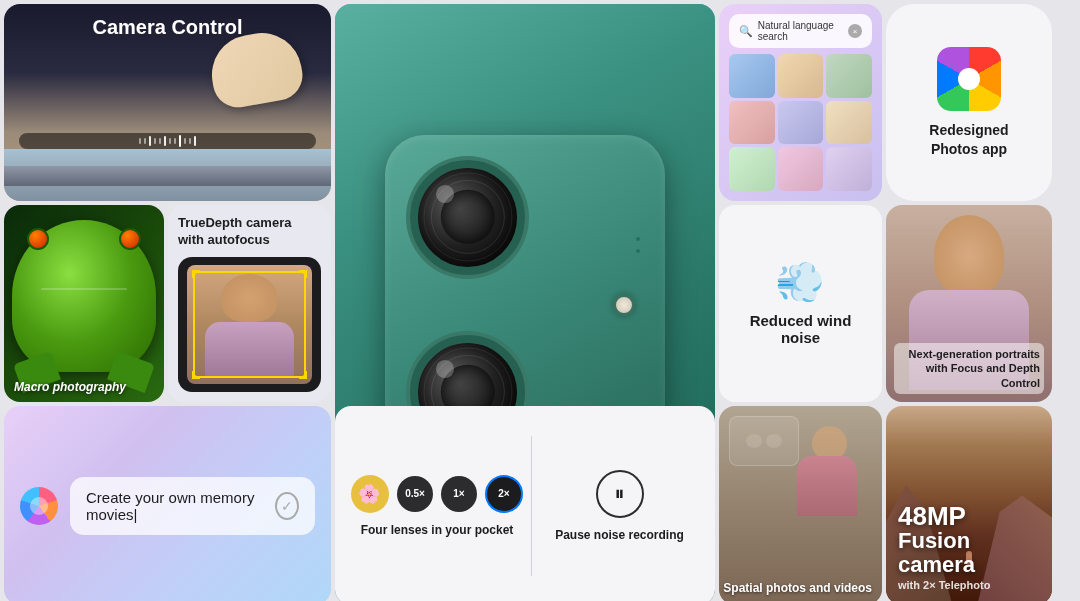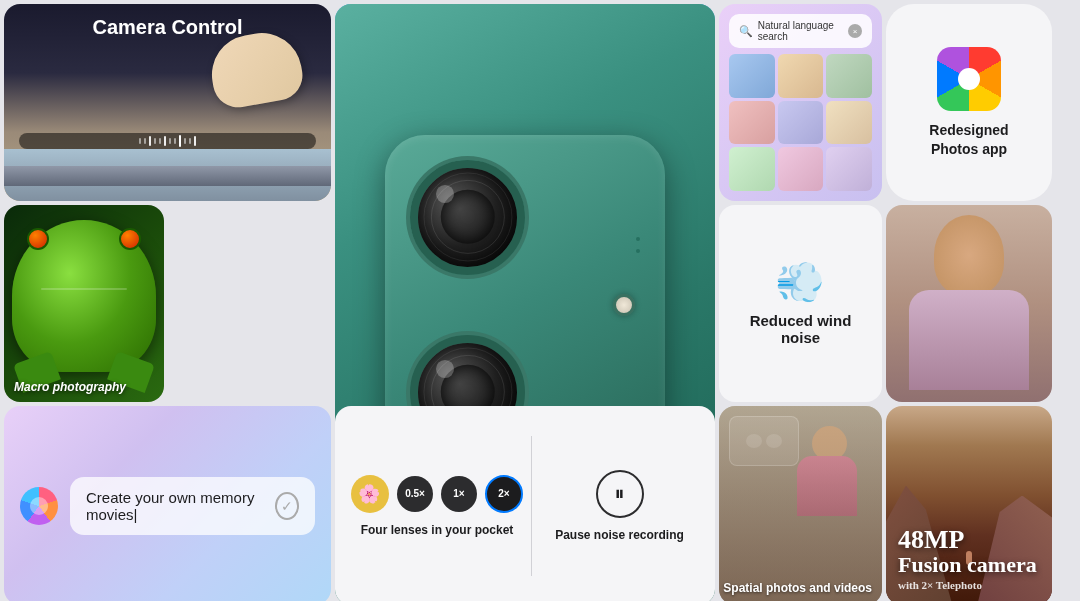--- a/index.html
+++ b/index.html
@@ -133,20 +133,38 @@
       <div style="position:absolute;top:8px;right:15px;width:22px;height:22px;background:radial-gradient(circle at 35% 30%,#ff8000,#cc2200);border-radius:50%;border:2px solid #1a5a00;"></div>
 
       <div style="position:absolute;top:45%;left:20%;right:20%;height:2px;background:rgba(255,255,255,0.2);border-radius:1px;"></div>
 
       <div style="position:absolute;bottom:-15px;left:5px;width:40px;height:30px;background:#3a8a10;border-radius:5px 5px 0 0;transform:rotate(-20deg);"></div>
       <div style="position:absolute;bottom:-15px;right:5px;width:40px;height:30px;background:#3a8a10;border-radius:5px 5px 0 0;transform:rotate(20deg);"></div>
     </div>
     <div style="position:absolute;bottom:8px;left:10px;color:#fff;font-size:12px;font-weight:700;text-shadow:0 1px 4px rgba(0,0,0,0.7);">Macro photography</div>
   </div>
 
+  <div class="card" style="grid-column:2/3; grid-row:2/3; background:#e8e8f0; padding:10px; display:flex; flex-direction:column; gap:8px;">
+    <div style="font-size:13px;font-weight:700;color:#1c1c1e;line-height:1.3;">TrueDepth camera with autofocus</div>
+    <div style="flex:1;background:#1c1c1e;border-radius:14px;overflow:hidden;position:relative;display:flex;align-items:center;justify-content:center;">
+      <div style="width:88%;height:88%;background:linear-gradient(180deg,#d4a880,#b08860,#907060);border-radius:8px;position:relative;">
+
+        <div style="position:absolute;top:8%;left:50%;transform:translateX(-50%);width:44%;height:40%;background:radial-gradient(ellipse,#d4a070,#c09060);border-radius:50% 50% 40% 40%;"></div>
+
+        <div style="position:absolute;top:48%;left:50%;transform:translateX(-50%);width:70%;height:45%;background:linear-gradient(180deg,#c8a0c0,#a07898);border-radius:15px 15px 0 0;"></div>
+
+        <div style="position:absolute;top:5%;left:5%;right:5%;bottom:5%;border:2px solid #ffd700;border-radius:4px;"></div>
+
+        <div style="position:absolute;top:4%;left:4%;width:8px;height:8px;border-top:2px solid #ffd700;border-left:2px solid #ffd700;"></div>
+        <div style="position:absolute;top:4%;right:4%;width:8px;height:8px;border-top:2px solid #ffd700;border-right:2px solid #ffd700;"></div>
+        <div style="position:absolute;bottom:4%;left:4%;width:8px;height:8px;border-bottom:2px solid #ffd700;border-left:2px solid #ffd700;"></div>
+        <div style="position:absolute;bottom:4%;right:4%;width:8px;height:8px;border-bottom:2px solid #ffd700;border-right:2px solid #ffd700;"></div>
+      </div>
+    </div>
+  </div>
 
   <div class="card" style="grid-column:3/4; grid-row:1/4; background:linear-gradient(150deg,#5ab0a0 0%,#3a9080 30%,#2a7868 60%,#1a6050 100%); display:flex; align-items:center; justify-content:center;">
     <div style="width:280px;height:340px;background:linear-gradient(150deg,#5aaa98,#3a8878,#286858);border-radius:40px;position:relative;box-shadow:inset 0 2px 10px rgba(255,255,255,0.1),0 8px 30px rgba(0,0,0,0.4);">
 
       <div style="position:absolute;top:25px;left:25px;width:115px;height:115px;border-radius:50%;background:radial-gradient(circle at 30% 30%,#555,#222,#050505);border:8px solid #266050;box-shadow:0 0 0 4px #3a7868,inset 0 0 25px rgba(0,0,0,0.9);">
         <div style="position:absolute;top:50%;left:50%;transform:translate(-50%,-50%);width:55%;height:55%;border-radius:50%;background:radial-gradient(circle at 35% 35%,#444,#111);box-shadow:inset 0 0 15px rgba(0,0,0,0.8);"></div>
         <div style="position:absolute;top:18%;left:18%;width:18%;height:18%;border-radius:50%;background:rgba(255,255,255,0.25);"></div>
 
         <div style="position:absolute;top:50%;left:50%;transform:translate(-50%,-50%);width:75%;height:75%;border-radius:50%;border:1px solid rgba(255,255,255,0.1);"></div>
         <div style="position:absolute;top:50%;left:50%;transform:translate(-50%,-50%);width:90%;height:90%;border-radius:50%;border:1px solid rgba(255,255,255,0.08);"></div>
@@ -170,20 +188,21 @@
     <div style="font-size:40px;line-height:1;">💨</div>
     <div style="font-size:15px;font-weight:700;color:#1c1c1e;text-align:center;">Reduced wind noise</div>
   </div>
 
   <div class="card" style="grid-column:5/6; grid-row:2/3; background:linear-gradient(180deg,#c8b0a0,#b09080,#907070); position:relative; overflow:hidden;">
 
     <div style="position:absolute;top:0;left:0;right:0;bottom:30px;">
       <div style="position:absolute;top:10px;left:50%;transform:translateX(-50%);width:70px;height:80px;background:radial-gradient(ellipse,#d8a880,#c09060);border-radius:50% 50% 40% 40%;"></div>
       <div style="position:absolute;top:85px;left:50%;transform:translateX(-50%);width:120px;height:100px;background:linear-gradient(180deg,#d0b0c8,#a88098);border-radius:20px 20px 0 0;"></div>
     </div>
+    <div style="position:absolute;bottom:8px;right:8px;left:8px;color:#1c1c1e;font-size:11px;font-weight:700;text-align:right;line-height:1.3;background:rgba(255,255,255,0.5);border-radius:6px;padding:4px;">Next-generation portraits with Focus and Depth Control</div>
   </div>
 
   <div class="card" style="grid-column:1/3; grid-row:3/4; background:linear-gradient(135deg,#e8d0f8,#d0c0f0,#c0d0f8,#b0d8f8); display:flex; align-items:center; padding:16px; gap:12px;">
 
     <div style="width:38px;height:38px;border-radius:50%;background:conic-gradient(#ff6080 0deg 72deg,#ff9040 72deg 144deg,#c060f0 144deg 216deg,#4090ff 216deg 288deg,#40c0ff 288deg 360deg);flex-shrink:0;display:flex;align-items:center;justify-content:center;">
       <div style="width:18px;height:18px;border-radius:50%;background:rgba(255,255,255,0.4);"></div>
     </div>
     <div style="flex:1;background:rgba(255,255,255,0.75);border-radius:14px;padding:12px 16px;display:flex;align-items:center;justify-content:space-between;">
       <span style="font-size:15px;color:#1c1c1e;font-weight:500;">Create your own memory movies|</span>
       <div style="width:28px;height:28px;border-radius:50%;border:2px solid #aaa;display:flex;align-items:center;justify-content:center;color:#aaa;font-size:14px;">✓</div>
@@ -234,20 +253,20 @@
 
   <div class="card" style="grid-column:5/6; grid-row:3/4; position:relative; overflow:hidden;">
 
     <div style="position:absolute;top:0;left:0;right:0;bottom:0;background:linear-gradient(180deg,#c8a888 0%,#a07850 20%,#805030 45%,#603020 65%,#401808 100%);"></div>
 
     <div style="position:absolute;bottom:0;left:0;width:40%;height:60%;background:linear-gradient(135deg,#805040,#604030);clip-path:polygon(0 100%,0 30%,30% 0,60% 20%,100% 100%);"></div>
     <div style="position:absolute;bottom:0;right:0;width:45%;height:55%;background:linear-gradient(225deg,#906050,#704040);clip-path:polygon(100% 100%,100% 20%,60% 0,30% 15%,0 100%);"></div>
 
     <div style="position:absolute;bottom:40px;left:50%;transform:translateX(-50%);width:6px;height:14px;background:#c08060;border-radius:3px;"></div>
 
-    <div style="position:absolute;bottom:14px;left:12px;font-family:Liberation Serif, serif;">
+    <div style="position:absolute;bottom:14px;left:12px;">
       <div style="color:#fff;font-size:26px;font-weight:800;text-shadow:0 2px 6px rgba(0,0,0,0.6);line-height:1;">48MP</div>
       <div style="color:#fff;font-size:22px;font-weight:800;text-shadow:0 2px 6px rgba(0,0,0,0.6);line-height:1.1;">Fusion camera</div>
       <div style="color:rgba(255,255,255,0.85);font-size:11px;font-weight:600;margin-top:2px;">with 2× Telephoto</div>
     </div>
   </div>
 
 </div>
 
 </body></html>

